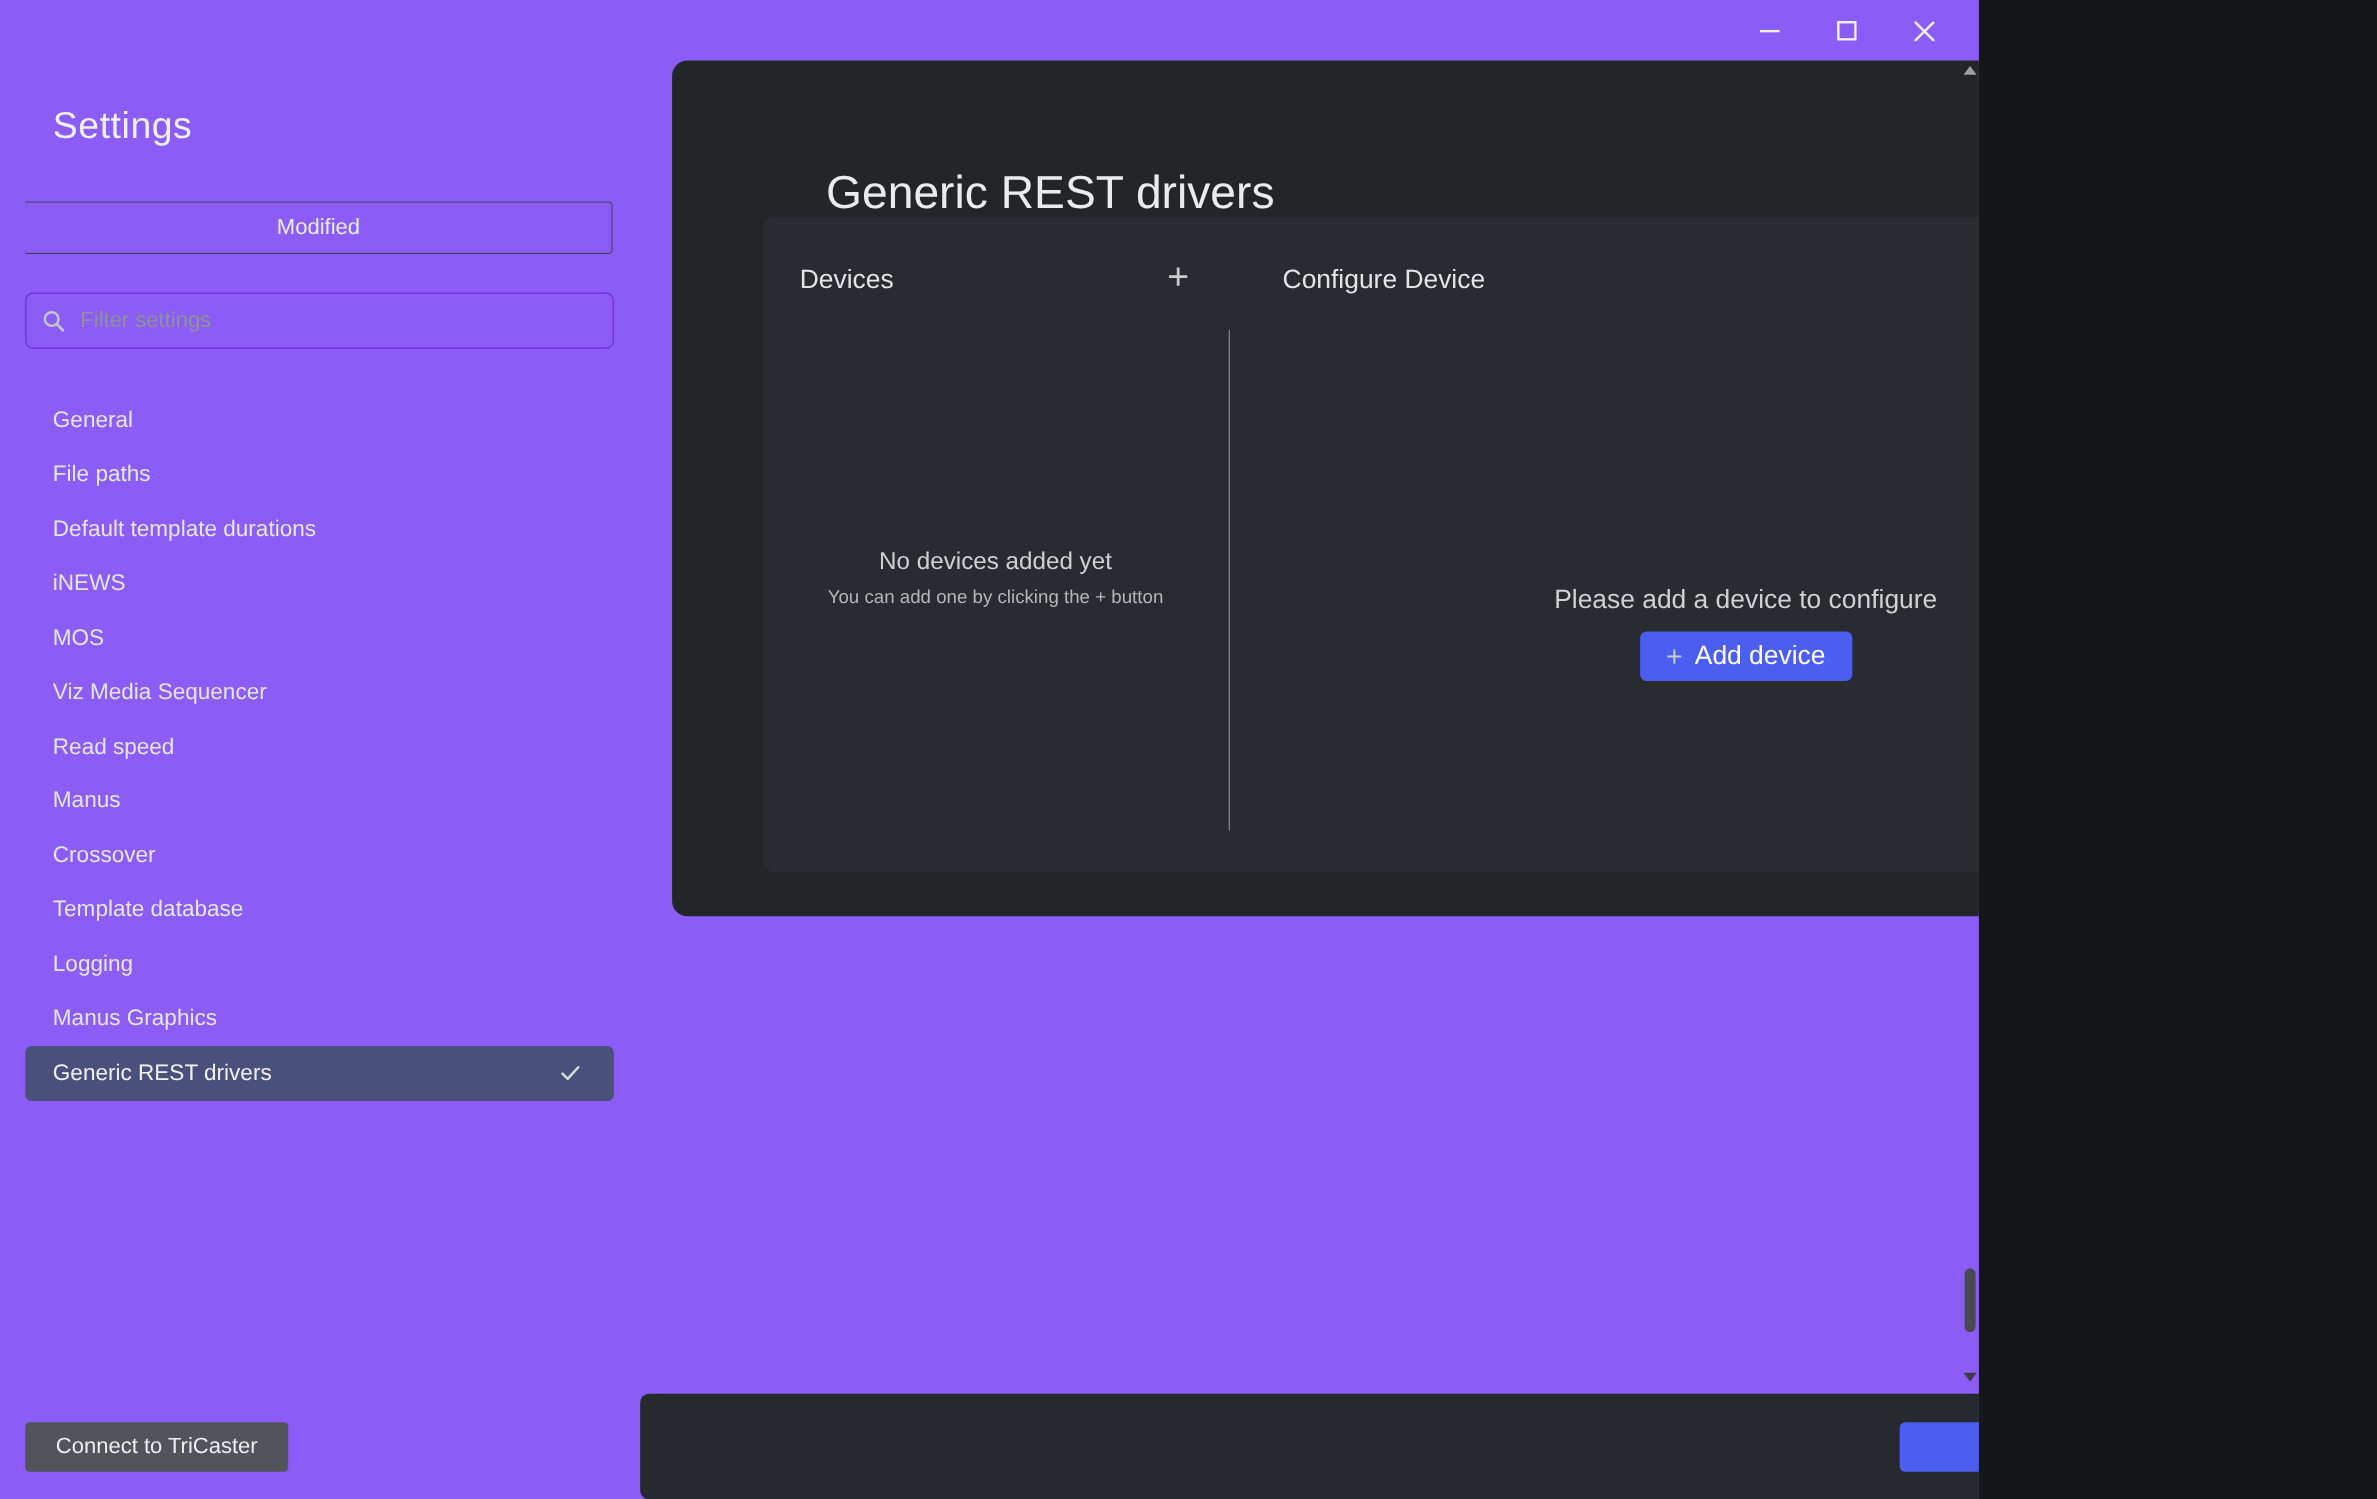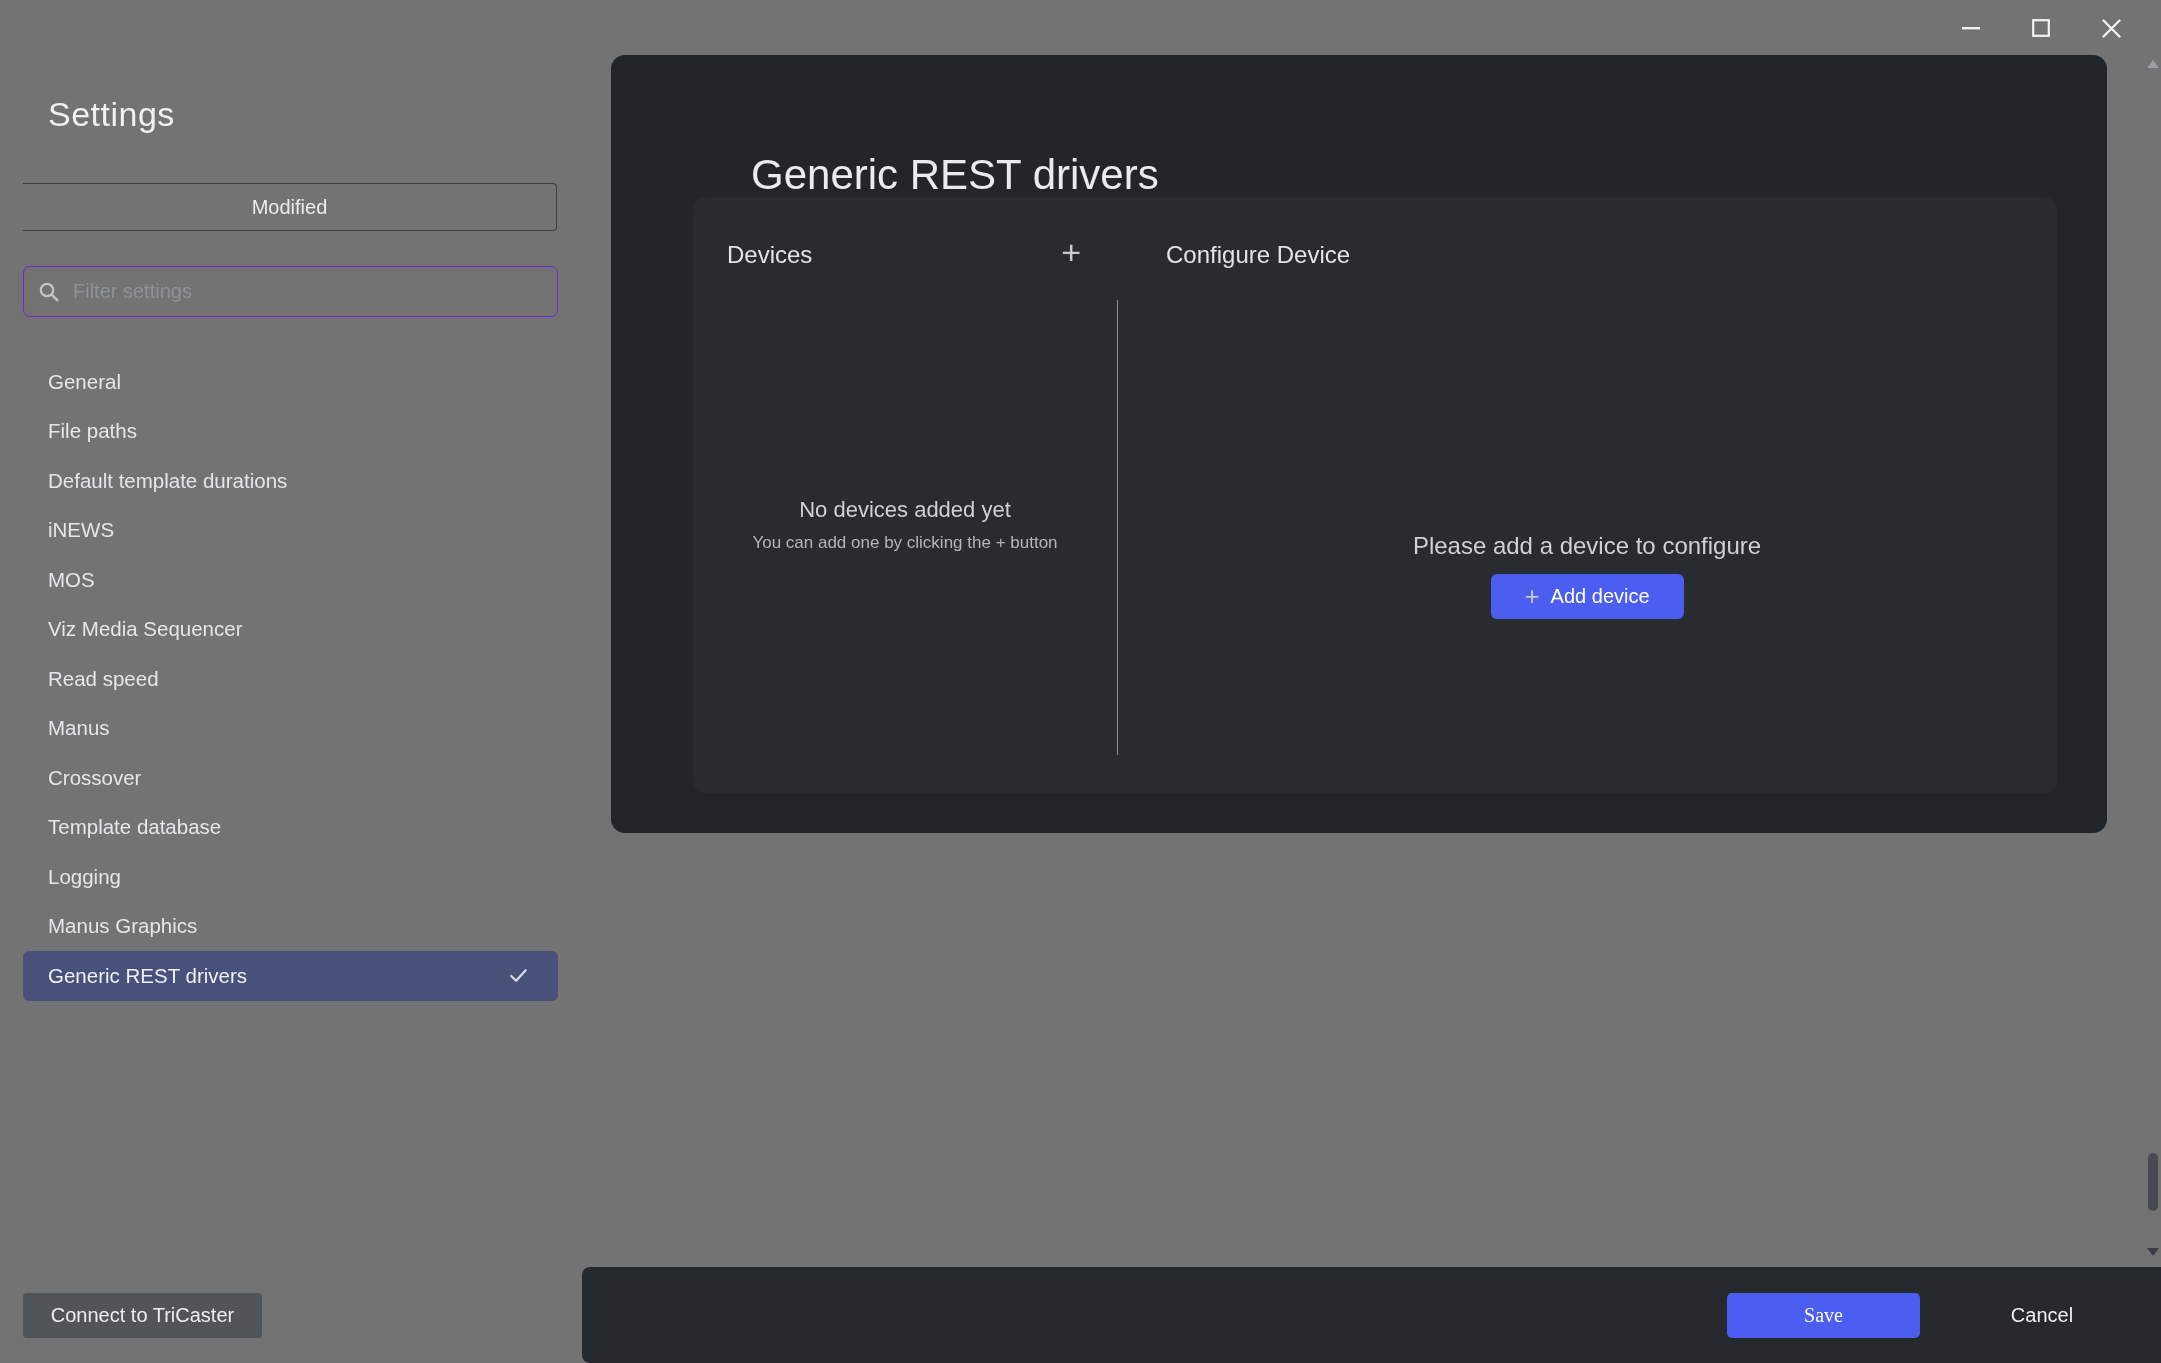--- a/index.html
+++ b/index.html
@@ -1,20 +1,20 @@
 <!DOCTYPE html>
 <html><head>
 <meta charset="utf-8">
 <style>
   * { margin:0; padding:0; box-sizing:border-box; }
   html,body { background:#141619; }
   body { font-family:"Liberation Sans","DejaVu Sans",sans-serif; }
   .screen {
-    position:relative; width:2161px; height:1363px;
-    background:#737373; overflow:hidden; color:#e8eaec;
+    position:relative; width:1799px; height:1363px;
+    background:#8b5cf6; overflow:hidden; color:#e8eaec;
   }
 
   
   .win-controls { position:absolute; top:8px; right:30px; display:flex; gap:30px; align-items:center; }
   .win-btn { width:40px; height:40px; display:flex; align-items:center; justify-content:center; cursor:pointer; }
   .win-btn svg { display:block; }
 
   
   .sidebar-title { position:absolute; left:48px; top:95px; font-size:34px; font-weight:400; color:#eef0f2; letter-spacing:0.5px; }
 
@@ -57,21 +57,21 @@
   .devices-empty .empty-sub { margin-top:10px; font-size:17px; color:#b4b6b9; }
 
   .configure-col { position:absolute; left:424px; top:0; width:940px; height:100%; }
   .configure-col .col-header { left:49px; }
   .configure-empty { position:absolute; left:0; top:288px; width:100%; text-align:center;margin-top:47px; }
   .configure-empty .empty-title { font-size:24px; color:#cfd1d4; }
   .add-device-btn { margin:14px auto 0; width:193px; height:45px; background:#4c5ef0;
     border:none; border-radius:6px; display:flex; align-items:center; justify-content:center;
     gap:11px; cursor:pointer; font-family:inherit; }
   .add-device-btn .plus-glyph { font-size:26px; font-weight:300; color:#c6c8cd; line-height:1; margin-top:-2px; }
-  .add-device-btn .btn-label { font-size:20px; color:#ffffff; }
+  .add-device-btn .btn-label { font-size:24px; color:#ffffff; }
 
   
   .footer-bar { position:absolute; left:582px; top:1267px; width:1579px; height:96px;
     background:#26292d; border-radius:8px 0 0 8px; }
   .save-btn { position:absolute; left:1145px; top:26px; width:193px; height:45px;
     background:#4c5ef0; border:none; border-radius:5px; font-family:Liberation Serif, serif;
     font-size:20px; color:#ffffff; cursor:pointer; }
   .cancel-btn { position:absolute; left:1395px; top:26px; width:130px; height:45px;
     background:transparent; border:none; font-family:inherit; font-size:20px; color:#eef0f2; cursor:pointer; }
 

